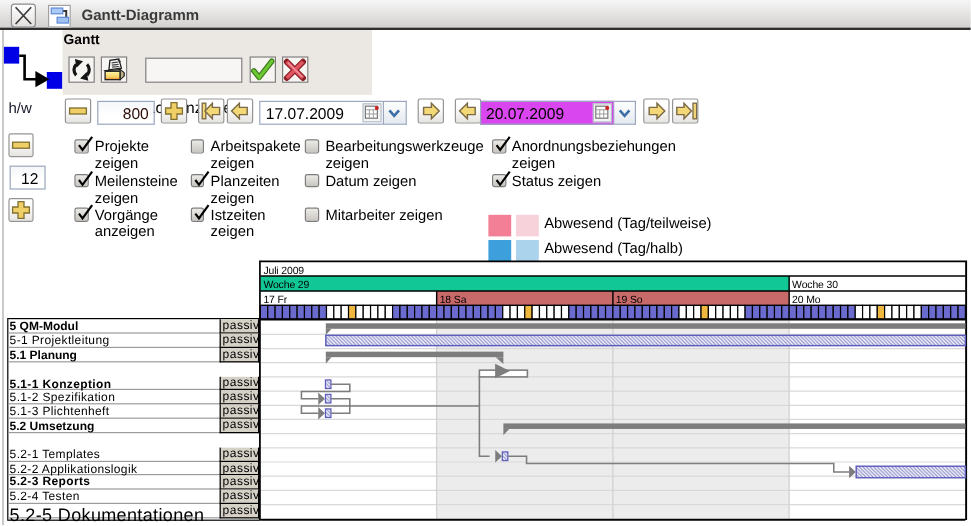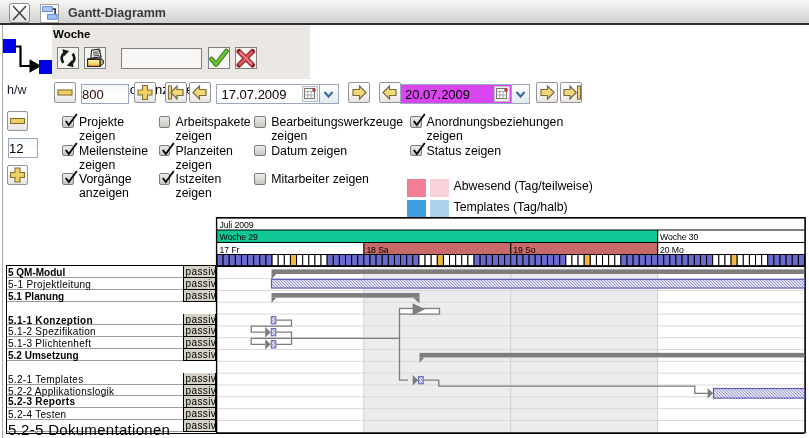--- a/index.html
+++ b/index.html
@@ -7,41 +7,41 @@
 .abs { position:absolute; }
 .titlebar { left:0; top:0; width:809px; height:25px;
   background:linear-gradient(#f6f6f6,#d3d1cf); border-bottom:2px solid #2e2e2e; }
 .tbtn { position:absolute; border:1px solid #8d8d8d; border-radius:3px;
   background:linear-gradient(#ffffff,#e2e0de); }
 .toolpanel { left:52px; top:25px; width:258px; height:54px; background:#ebe7e2; }
 .btn { position:absolute; border:1px solid #949494; border-radius:2px;
   background:linear-gradient(#ffffff 30%,#e6e4e1); }
 .tbbtn { position:absolute; border:1px solid #7f7f7f; background:#f7f5f2; }
 .field { position:absolute; border:1px solid #9aa7bd; background:linear-gradient(#f4f6f8 0%,#ffffff 60%);
-  font-size:13px; color:#2d0c05; text-align:left; }
+  font-size:13px; color:#2d0c05; text-align:right; }
 .cb { position:absolute; width:11.5px; height:11.5px; border:1px solid #7d7d7d; border-radius:2px;
   background:linear-gradient(#eceae7,#c9c6c1); }
 .cblabel { position:absolute; font-size:12.3px; color:#000; line-height:14.4px; white-space:nowrap; }
 .legsq { position:absolute; width:19px; height:18px; }
 svg { shape-rendering:geometricPrecision; }
 </style></head>
 <body>
 
 <div class="abs titlebar"></div>
 <div class="tbtn" style="left:9px;top:3px;width:21px;height:20px;"><svg width="19" height="18" style="margin:0">
       <path d="M3,2 L16,16 M16,2 L3,16" stroke="#3c3c3c" stroke-width="1.4" fill="none"></path>
     </svg></div>
 <div class="abs" style="left:40px;top:4px;width:19px;height:19px;background:#fff;border:1px solid #a0a0a0;"><svg width="17" height="17">
       <path d="M11,4.2 L14.2,4.2 L14.2,11" stroke="#3a3a3a" stroke-width="1.7" fill="none"></path>
       <rect x="1.7" y="1.7" width="9.6" height="4.8" fill="#aac9f4" stroke="#5d8ad8" stroke-width="1"></rect>
       <rect x="6.6" y="9.4" width="9.6" height="4.8" fill="#a0c2f2" stroke="#5d8ad8" stroke-width="1"></rect>
     </svg></div>
 <div class="abs" style="left:68px;top:5.5px;font-size:12.5px;font-weight:bold;color:#3a3a3a;">Gantt-Diagramm</div>
 <div class="abs toolpanel"></div>
-<div class="abs" style="left:53px;top:28px;font-size:11.5px;font-weight:bold;color:#000;">Woche</div>
+<div class="abs" style="left:53px;top:28px;font-size:11.5px;font-weight:bold;color:#000;">Gantt</div>
 <div class="tbbtn" style="left:57px;top:47px;width:22px;height:22px;"><svg width="20" height="20" viewBox="0 0 20 20">
       <path d="M5.5,14.7 A6.4,6.4 0 0 1 5.5,5.7" fill="none" stroke="#151515" stroke-width="2.7"></path>
       <path d="M14.5,5.7 A6.4,6.4 0 0 1 14.5,14.7" fill="none" stroke="#151515" stroke-width="2.7"></path>
       <path d="M11.2,3.0 L4.4,1.2 L5.8,8.4 Z" fill="#151515"></path>
       <path d="M8.8,17.4 L15.6,19.2 L14.2,12.0 Z" fill="#151515"></path>
     </svg></div>
 <div class="tbbtn" style="left:84px;top:47px;width:22px;height:22px;"><svg width="20" height="20" viewBox="0 0 20 20">
       <defs>
         <linearGradient id="pg" x1="0" y1="0" x2="0" y2="1">
           <stop offset="0" stop-color="#fff7a8"></stop>
@@ -215,21 +215,21 @@
     <svg style="position:absolute;left:0px;top:-4px;overflow:visible" width="15" height="17">
       <path d="M2.8,8.0 L5.8,12.0 L13.8,1.0" fill="none" stroke="#000" stroke-width="1.8"></path>
     </svg>
   </div>
 <div class="cblabel" style="left:426.5px;top:143.5px;">Status zeigen</div>
 <div class="legsq" style="left:407px;top:178.5px;background:#f27f96;"></div>
 <div class="legsq" style="left:430px;top:178.5px;background:#f8d2da;"></div>
 <div class="cblabel" style="left:453.5px;top:179px;">Abwesend (Tag/teilweise)</div>
 <div class="legsq" style="left:407px;top:199.5px;background:#3da0dc;"></div>
 <div class="legsq" style="left:430px;top:199.5px;background:#abd4ec;"></div>
-<div class="cblabel" style="left:453.5px;top:200px;">Templates (Tag/halb)</div>
+<div class="cblabel" style="left:453.5px;top:200px;">Abwesend (Tag/halb)</div>
 <div class="abs" style="left:2px;top:25px;width:1px;height:413px;background:#a8a8a8;"></div>
 <div class="abs" style="left:5.5px;top:265.3px;width:211.5px;height:168.59999999999997px;border:1.5px solid #000;background:#fff;">
 <div style="position:absolute;left:0;top:0.00px;width:100%;height:11.83px;border-bottom:1px solid #9c9c9c;">
       <div style="position:absolute;left:1.5px;top:1px;font-size:10px;font-weight:bold;letter-spacing:0px;white-space:nowrap;">5 QM-Modul</div>
       <div style="position:absolute;left:176.0px;top:0;width:33.5px;height:11.83px;background:#d5d1c7;border:1px solid #000;border-top:none;font-size:10px;letter-spacing:0.4px;padding-left:2px;">passiv</div>
     </div>
 <div style="position:absolute;left:0;top:11.83px;width:100%;height:11.83px;border-bottom:1px solid #9c9c9c;">
       <div style="position:absolute;left:1.5px;top:1px;font-size:10px;font-weight:normal;letter-spacing:0.3px;white-space:nowrap;">5-1 Projektleitung</div>
       <div style="position:absolute;left:176.0px;top:0;width:33.5px;height:11.83px;background:#d5d1c7;border:1px solid #000;border-top:none;font-size:10px;letter-spacing:0.4px;padding-left:2px;">passiv</div>
     </div>

